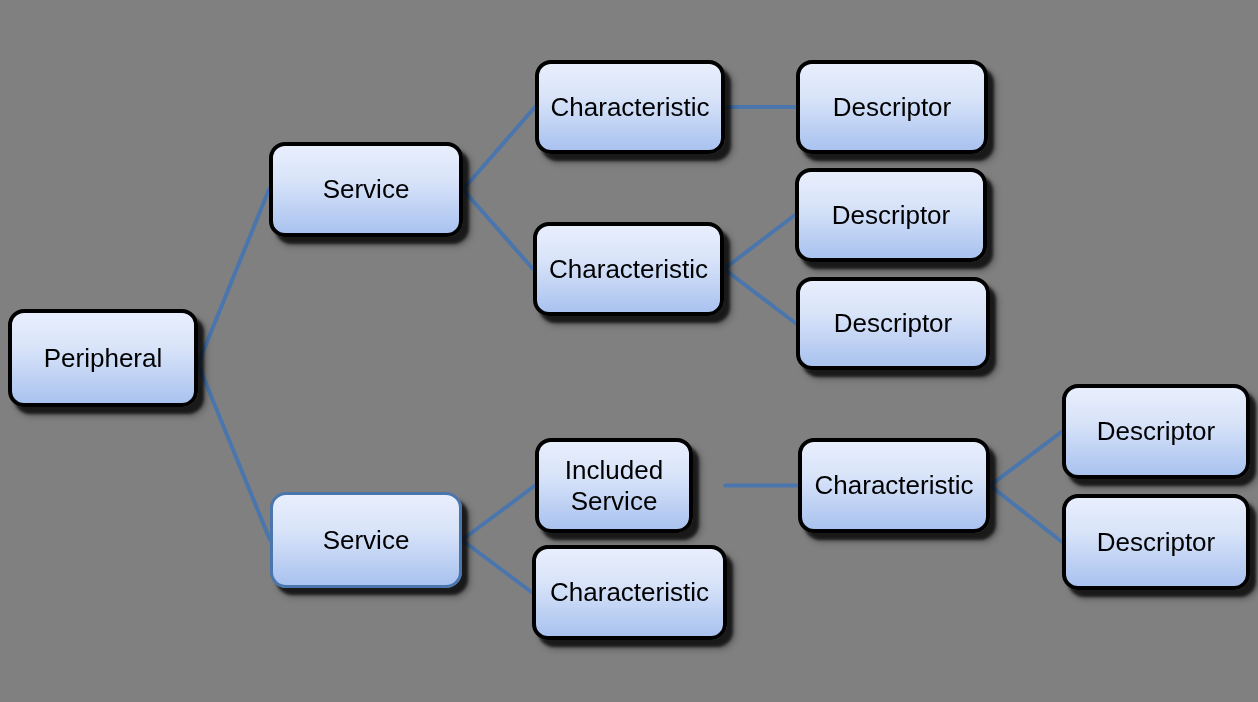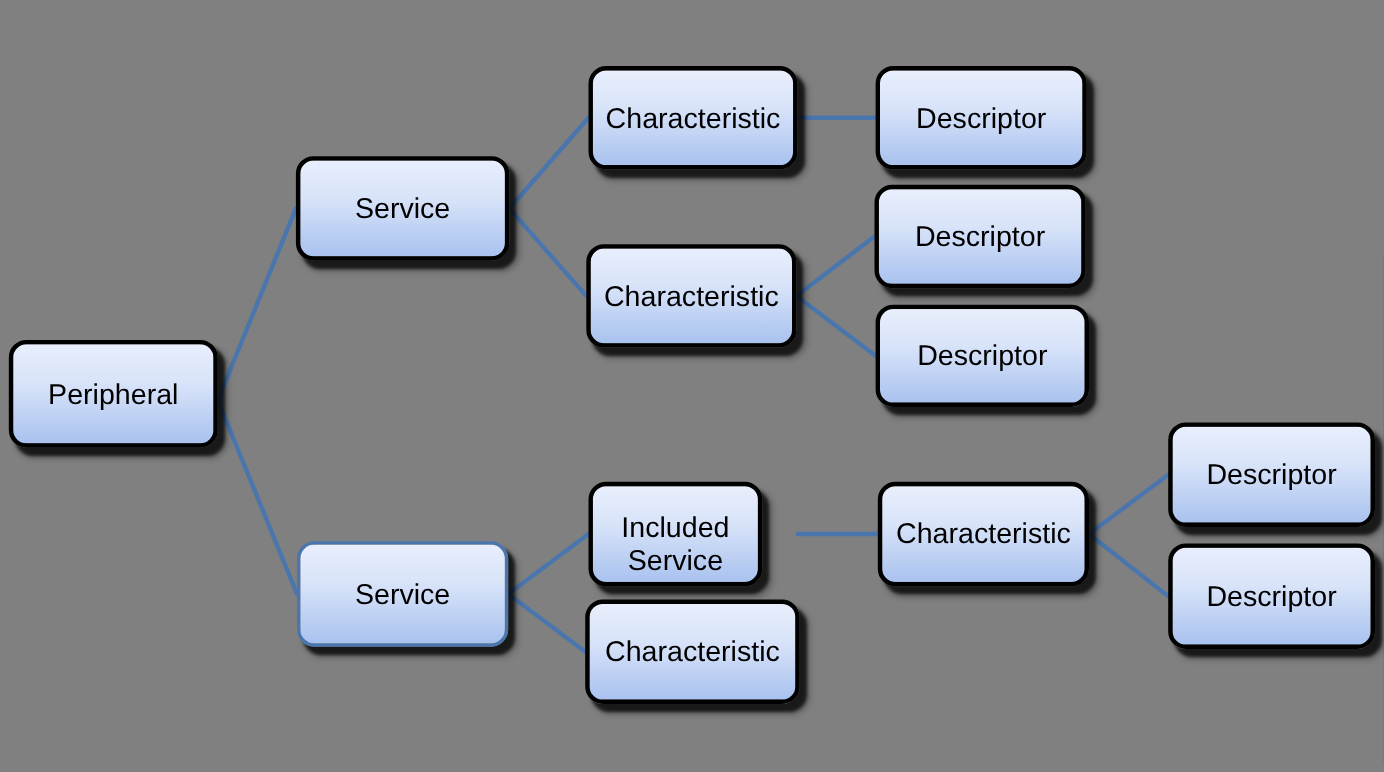--- a/index.html
+++ b/index.html
@@ -23,21 +23,21 @@
     position: absolute;
     box-sizing: border-box;
     border-radius: 16px;
     display: flex;
     align-items: center;
     justify-content: center;
     text-align: center;
     font-size: 26px;
     line-height: 1.18;
     color: #000;
-    padding: 4px 8px;
+    padding: 20px 8px;
   }
   .node.border-black {
     border: 4px solid #000;
     box-shadow: 6px 7px 3px rgba(0,0,0,0.72), 8px 9px 7px rgba(0,0,0,0.30);
   }
   .node.border-blue {
     border: 3px solid #4a76ad;
     box-shadow: 6px 7px 3px rgba(0,0,0,0.72), 8px 9px 7px rgba(0,0,0,0.30);
   }
   .node-label {
@@ -81,21 +81,21 @@
       </div>
       <div class="node border-black" style="left: 795px; top: 168px; width: 192px; height: 94px; background: linear-gradient(rgb(232, 238, 252) 0%, rgb(217, 228, 249) 38%, rgb(169, 194, 239) 100%); color: rgb(0, 0, 0);">
         <span class="node-label">Descriptor</span>
       </div>
       <div class="node border-black" style="left: 796px; top: 277px; width: 194px; height: 93px; background: linear-gradient(rgb(232, 238, 252) 0%, rgb(217, 228, 249) 38%, rgb(169, 194, 239) 100%); color: rgb(0, 0, 0);">
         <span class="node-label">Descriptor</span>
       </div>
       <div class="node border-blue" style="left: 270px; top: 492px; width: 192px; height: 96px; background: linear-gradient(rgb(232, 238, 252) 0%, rgb(217, 228, 249) 38%, rgb(169, 194, 239) 100%); color: rgb(0, 0, 0);">
         <span class="node-label">Service</span>
       </div>
-      <div class="node border-black" style="left: 535px; top: 438px; width: 158px; height: 95px; background: linear-gradient(rgb(232, 238, 252) 0%, rgb(217, 228, 249) 38%, rgb(169, 194, 239) 100%); color: rgb(0, 0, 0); align-items: flex-end;">
+      <div class="node border-black" style="left: 535px; top: 438px; width: 158px; height: 95px; background: linear-gradient(rgb(232, 238, 252) 0%, rgb(217, 228, 249) 38%, rgb(169, 194, 239) 100%); color: rgb(0, 0, 0);">
         <span class="node-label">Included Service</span>
       </div>
       <div class="node border-black" style="left: 532px; top: 545px; width: 195px; height: 95px; background: linear-gradient(rgb(232, 238, 252) 0%, rgb(217, 228, 249) 38%, rgb(169, 194, 239) 100%); color: rgb(0, 0, 0);">
         <span class="node-label">Characteristic</span>
       </div>
       <div class="node border-black" style="left: 798px; top: 438px; width: 192px; height: 95px; background: linear-gradient(rgb(232, 238, 252) 0%, rgb(217, 228, 249) 38%, rgb(169, 194, 239) 100%); color: rgb(0, 0, 0);">
         <span class="node-label">Characteristic</span>
       </div>
       <div class="node border-black" style="left: 1062px; top: 384px; width: 188px; height: 95px; background: linear-gradient(rgb(232, 238, 252) 0%, rgb(217, 228, 249) 38%, rgb(169, 194, 239) 100%); color: rgb(0, 0, 0);">
         <span class="node-label">Descriptor</span>

